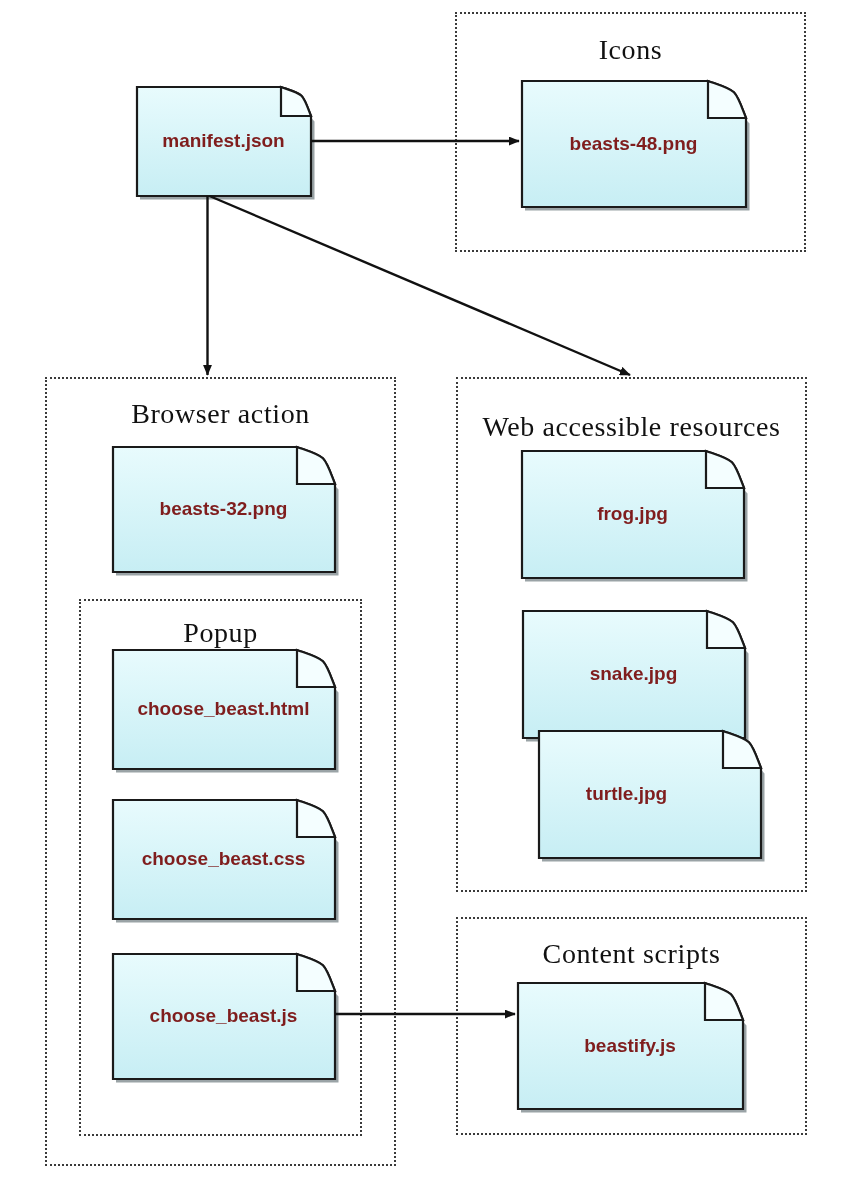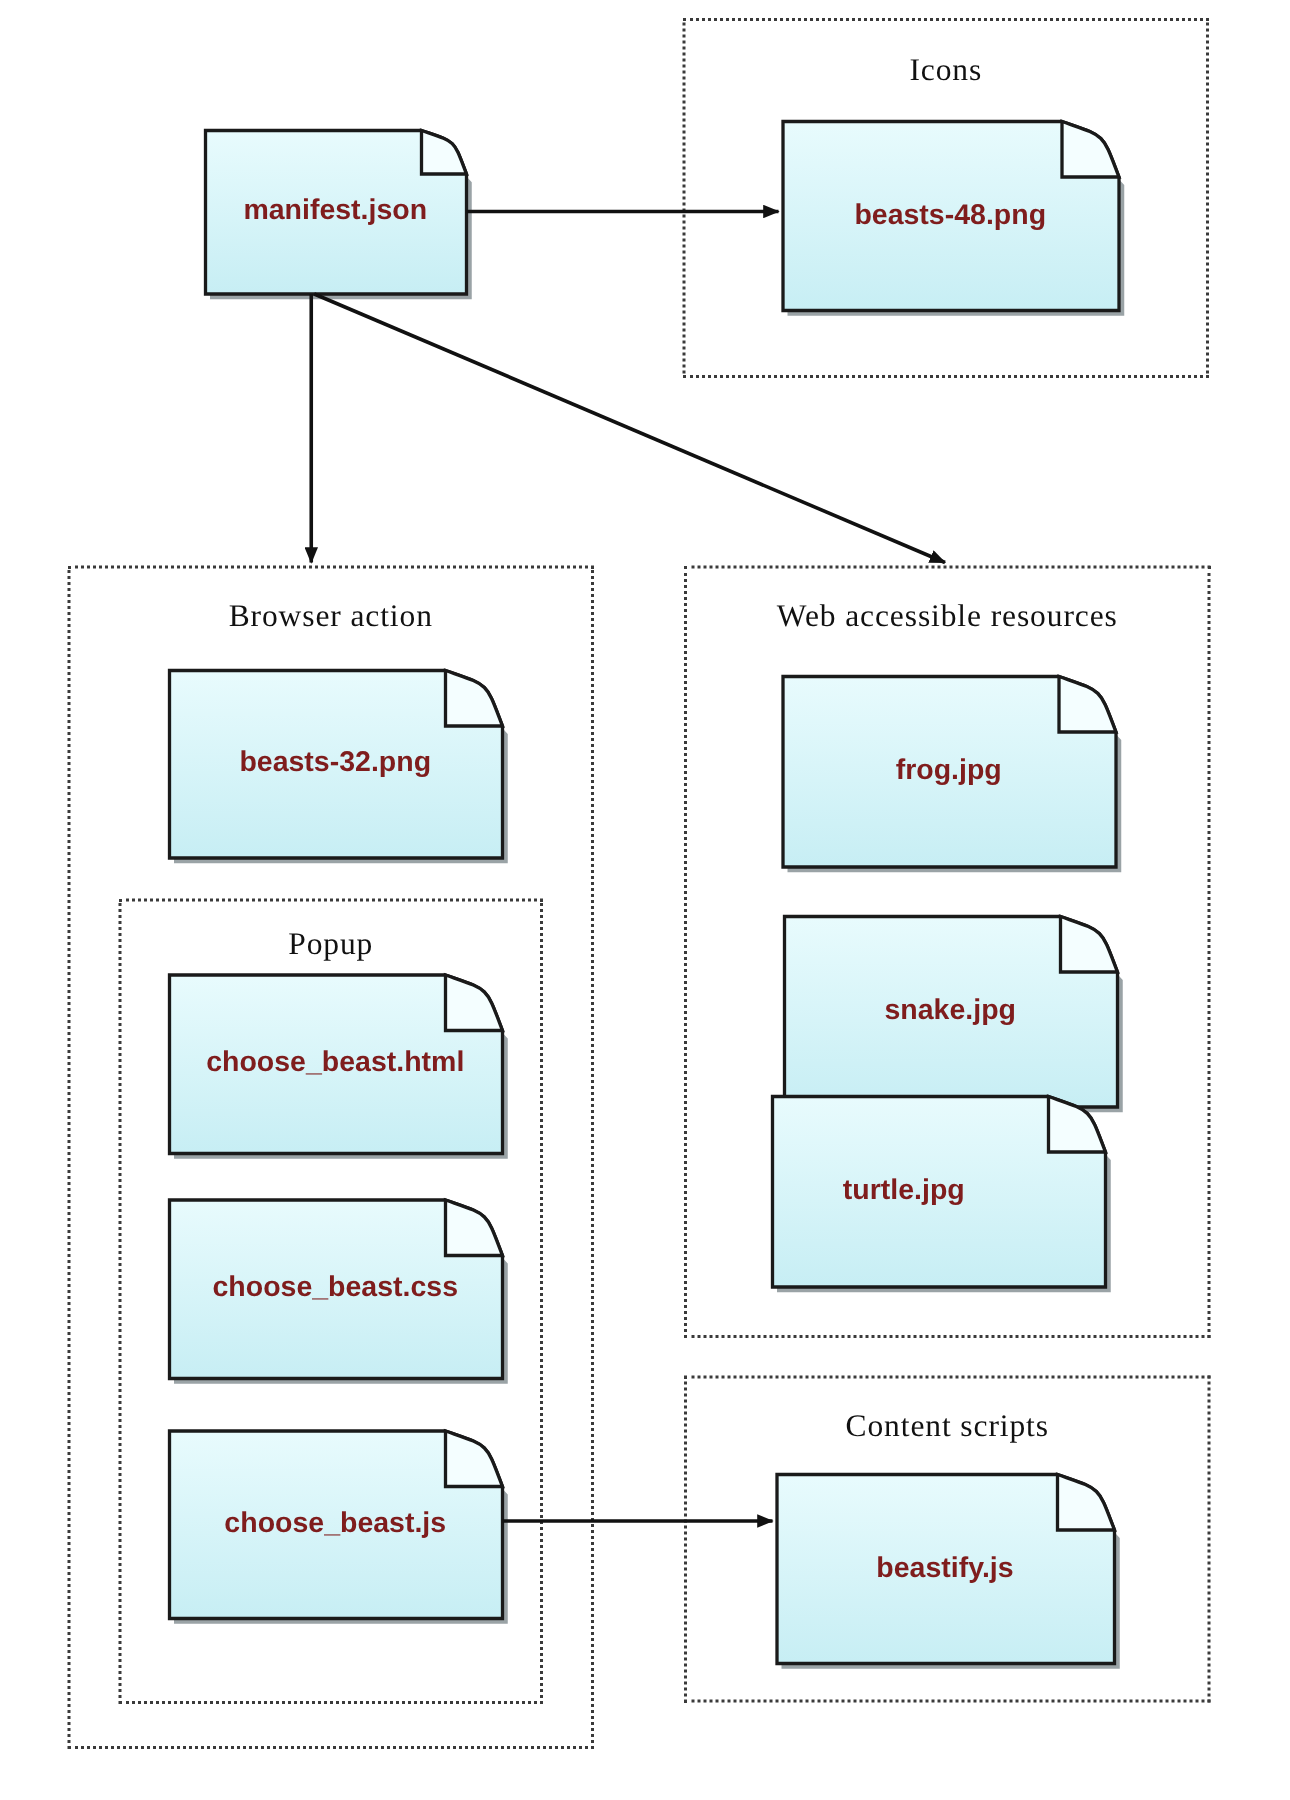--- a/index.html
+++ b/index.html
@@ -22,21 +22,21 @@
     border: 2px dotted #3a3a3a;
     box-sizing: border-box;
     background: transparent;
   }
   .group-title {
     position: absolute;
     left: 0;
     right: 0;
     text-align: center;
     font-family: "Liberation Serif", serif;
-    font-size: 21px;
+    font-size: 28px;
     color: #111111;
     letter-spacing: 0.6px;
     white-space: nowrap;
   }
 
   
   .filenode {
     position: absolute;
     box-sizing: border-box;
   }
@@ -82,21 +82,21 @@
 
   <div class="group" id="g-browser-action" style="left: 45px; top: 377px; width: 351px; height: 789px; border-color: rgb(58, 58, 58);">
     <div class="group-title" style="top: 19px;">Browser action</div>
   </div>
 
   <div class="group" id="g-popup" style="left: 79px; top: 599px; width: 283px; height: 537px; border-color: rgb(58, 58, 58);">
     <div class="group-title" style="top: 16px;">Popup</div>
   </div>
 
   <div class="group" id="g-war" style="left: 456px; top: 377px; width: 351px; height: 515px; border-color: rgb(58, 58, 58);">
-    <div class="group-title" style="top: 19px;">Web accessible resources</div>
+    <div class="group-title" style="top: 32px;">Web accessible resources</div>
   </div>
 
   <div class="group" id="g-content-scripts" style="left: 456px; top: 917px; width: 351px; height: 218px; border-color: rgb(58, 58, 58);">
     <div class="group-title" style="top: 19px;">Content scripts</div>
   </div>
 
   <div class="filenode" id="n-manifest" style="left: 136px; top: 86px; width: 175px; height: 110px;">
       <svg width="179" height="114" viewBox="0 0 179 114">
         <defs>
           <linearGradient id="grad-manifest" x1="0" y1="0" x2="0" y2="1">
@@ -209,21 +209,21 @@
             <stop offset="100%" stop-color="#c7eef4"></stop>
           </linearGradient>
         </defs>
         <path d="M4,130 L225,130 L225,44 L188,4" fill="none" stroke="#9aa3a6" stroke-width="3"></path>
         <path d="M1,1 L185,1 C214.64,11.4 211.6,8.36 223,38 L223,128 L1,128 Z" fill="url(#grad-snake)" stroke="#1a1a1a" stroke-width="2.2" stroke-linejoin="miter"></path>
         <path d="M185,1 L185,38 L223,38 C211.6,8.36 214.64,11.4 185,1 Z" fill="#f4feff" stroke="#1a1a1a" stroke-width="2.2" stroke-linejoin="miter"></path>
       </svg>
     <span class="label">snake.jpg</span>
   </div>
 
-  <div class="filenode" id="n-turtle" style="left: 514px; top: 730px; width: 177px; height: 128px; border-radius: 23px;">
+  <div class="filenode" id="n-turtle" style="left: 538px; top: 730px; width: 177px; height: 128px; border-radius: 23px;">
       <svg width="227" height="132" viewBox="0 0 227 132">
         <defs>
           <linearGradient id="grad-turtle" x1="0" y1="0" x2="0" y2="1">
             <stop offset="0%" stop-color="#e8fbfd"></stop>
             <stop offset="100%" stop-color="#c7eef4"></stop>
           </linearGradient>
         </defs>
         <path d="M4,130 L225,130 L225,44 L188,4" fill="none" stroke="#9aa3a6" stroke-width="3"></path>
         <path d="M1,1 L185,1 C214.64,11.4 211.6,8.36 223,38 L223,128 L1,128 Z" fill="url(#grad-turtle)" stroke="#1a1a1a" stroke-width="2.2" stroke-linejoin="miter"></path>
         <path d="M185,1 L185,38 L223,38 C211.6,8.36 214.64,11.4 185,1 Z" fill="#f4feff" stroke="#1a1a1a" stroke-width="2.2" stroke-linejoin="miter"></path>

